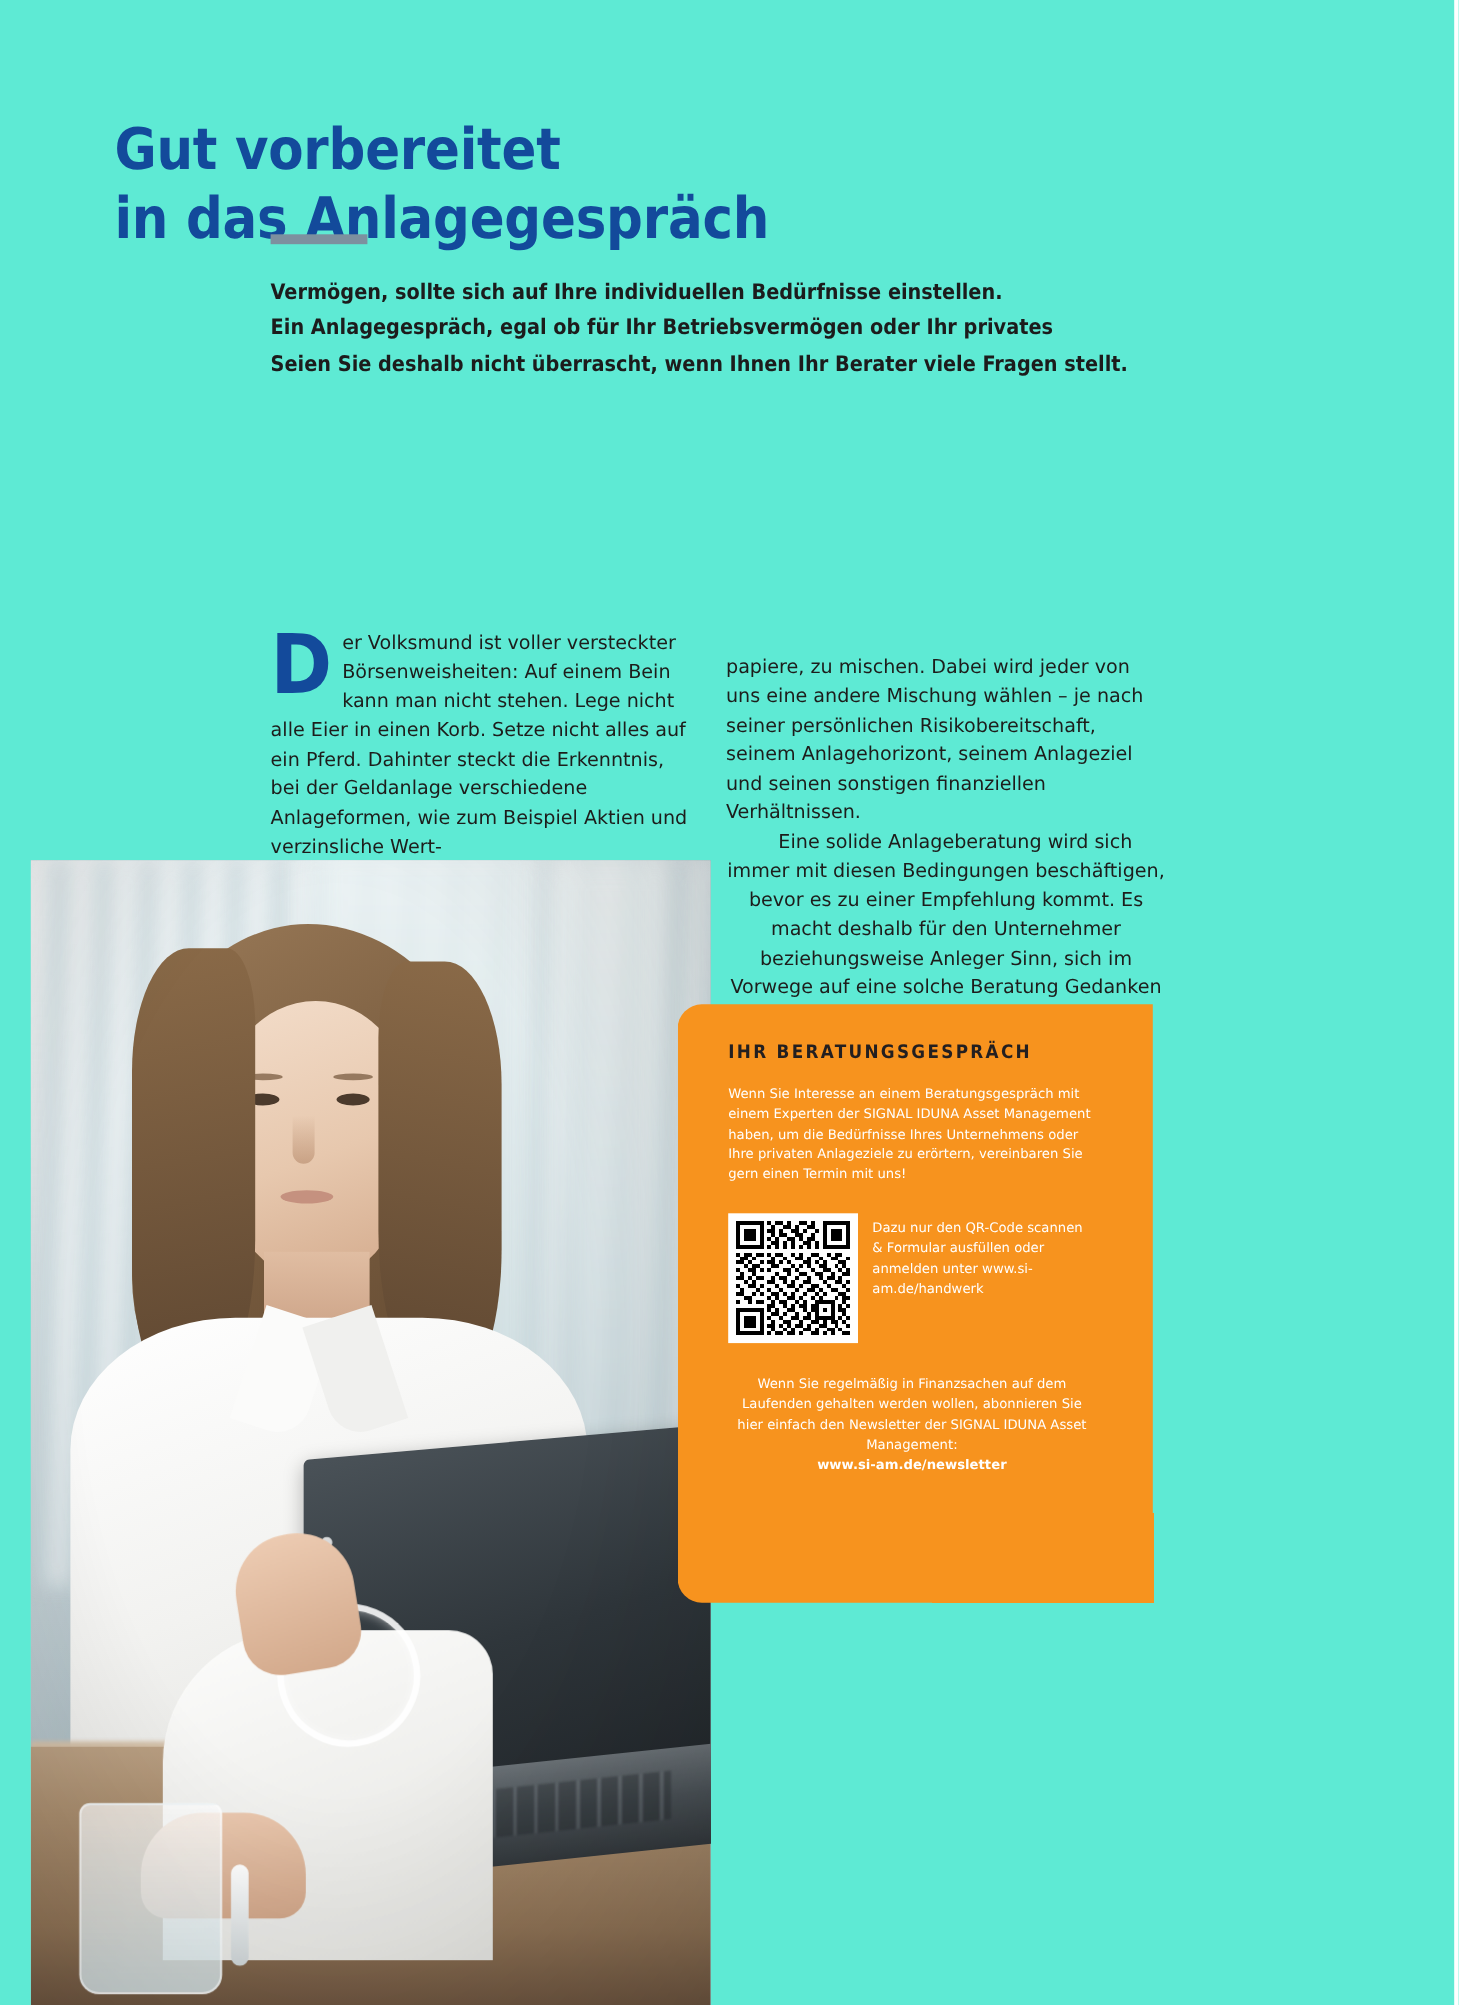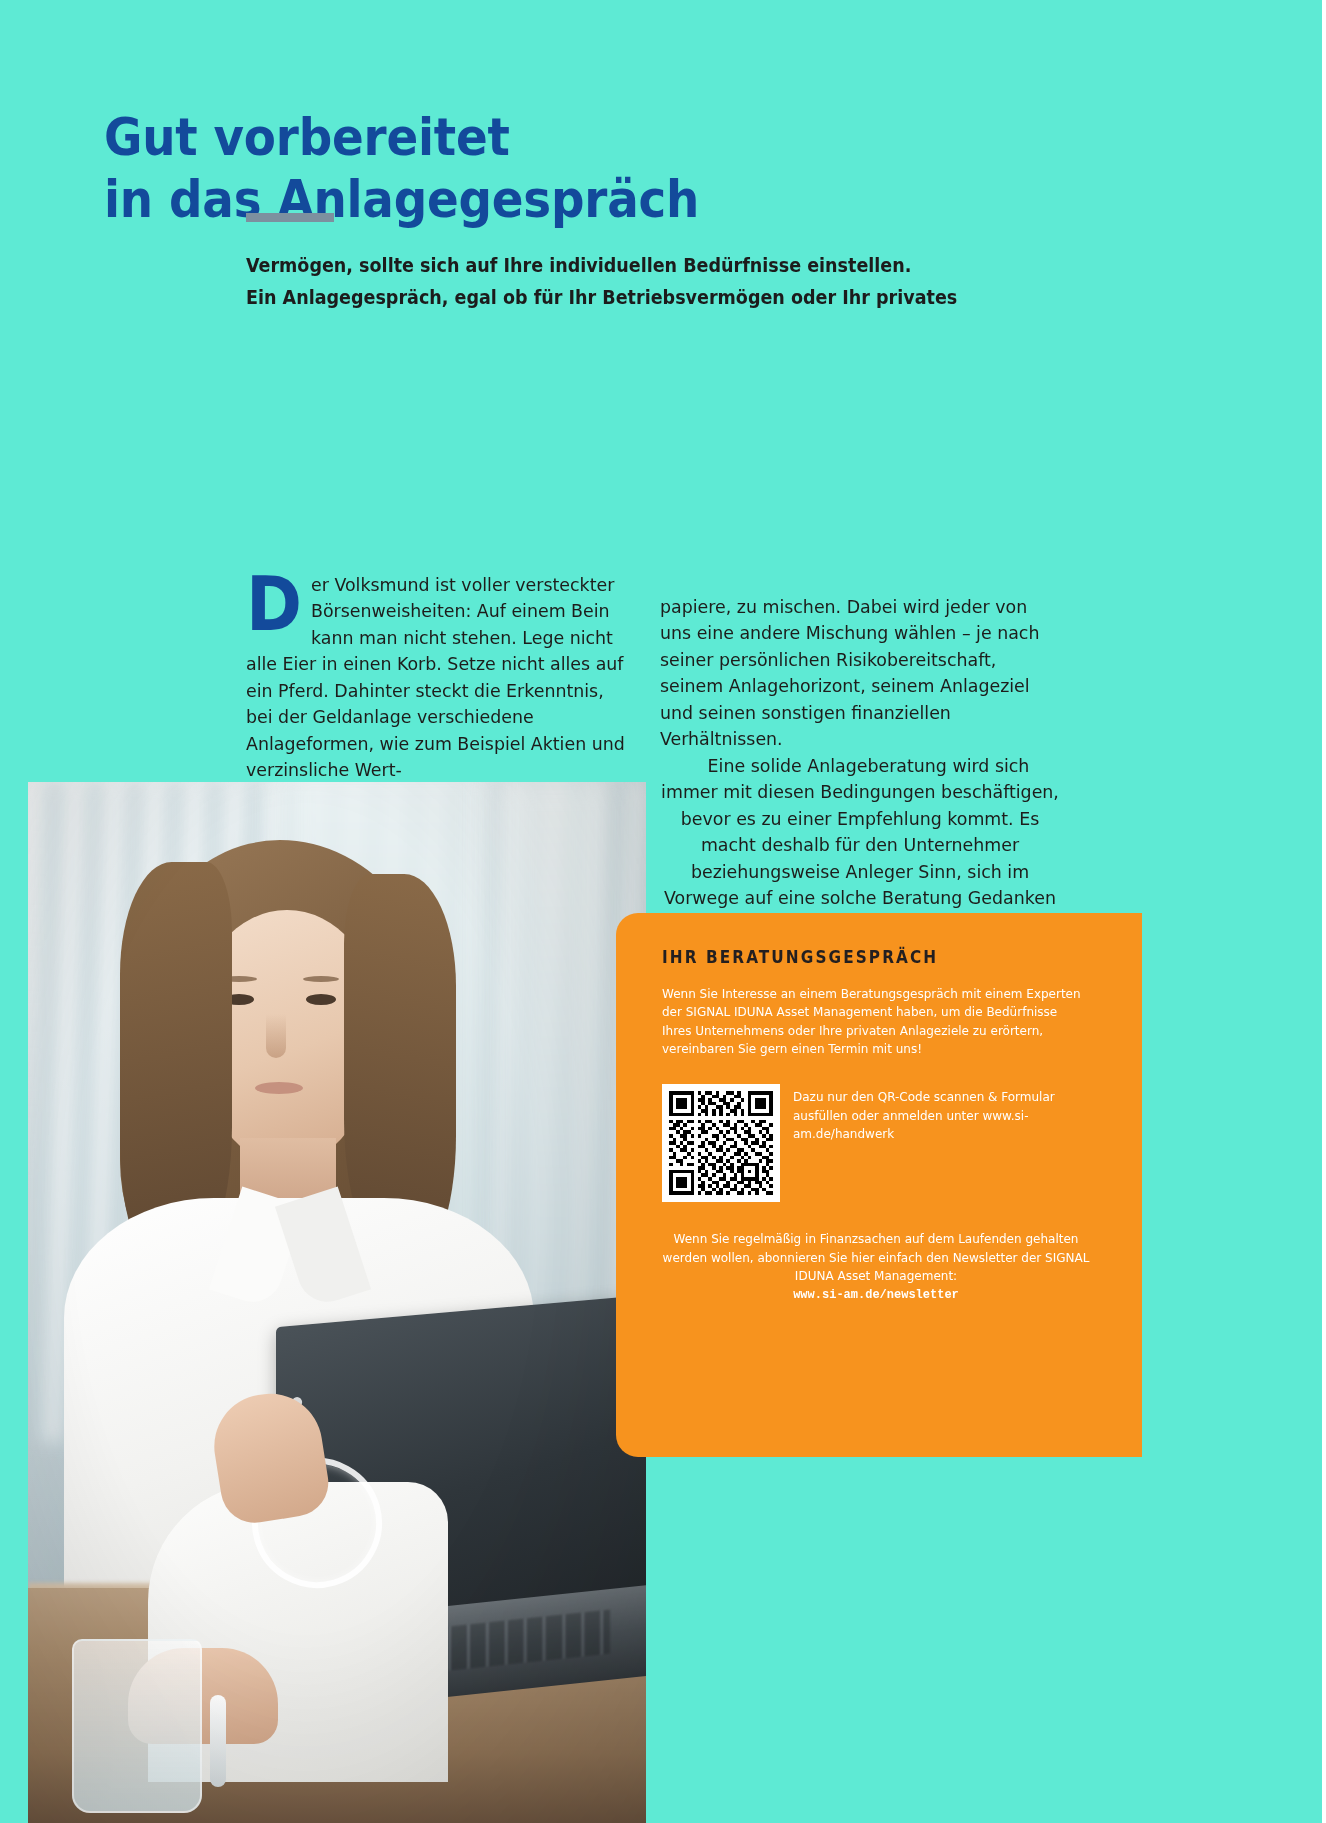--- a/index.html
+++ b/index.html
@@ -321,21 +321,21 @@
     position: absolute;
     inset: 0;
     background: radial-gradient(ellipse at 45% 42%, rgba(0,0,0,0) 48%, rgba(0,0,0,.14) 100%);
   }
 
   
   .callout {
     position: absolute;
     left: 616px;
     top: 913px;
-    width: 526px;
+    width: 432px;
     min-height: 544px;
     background: #f6921e;
     background: #f7931e;
     border-top-left-radius: 22px;
     border-bottom-left-radius: 22px;
     padding: 34px 52px 38px 46px;
     box-sizing: border-box;
     color: #ffffff;
   }
   .callout-title {
@@ -365,21 +365,20 @@
     background: #ffffff;
     padding: 7px;
     box-sizing: border-box;
     flex: 0 0 auto;
   }
   .qr-box svg { display: block; width: 100%; height: 100%; }
   .qr-text { padding-top: 4px; }
   .callout .bottom-block { margin-top: 28px; text-align: center; }
   .callout .url-bold {
     font-weight: bold;
-    font-family: Liberation Mono, monospace;
   }
 
   
   .right-margin {
     position: absolute;
     right: 0; top: 0; bottom: 0;
     width: 4px;
     background: #ffffff;
   }
 </style>
@@ -393,20 +392,21 @@
   <h1 class="headline">
     <span class="l1">Gut vorbereitet</span>
     <span class="l2">in das Anlagegespräch</span>
   </h1>
 
   <div class="rule"></div>
 
   <div class="standfirst">
     <span>Vermögen, sollte sich auf Ihre individuellen Bedürfnisse einstellen.</span>
     <span>Ein Anlagegespräch, egal ob für Ihr Betriebsvermögen oder Ihr privates</span>
+    <span>Seien Sie deshalb nicht überrascht, wenn Ihnen Ihr Berater viele Fragen stellt.</span>
   </div>
 
   <div class="col col-left">
     <p><span class="dropcap">D</span><span>er Volksmund ist voller versteckter Börsenweisheiten: Auf einem Bein kann man nicht stehen. Lege nicht alle Eier in einen Korb. Setze nicht alles auf ein Pferd. Dahinter steckt die Erkenntnis, bei der Geldanlage verschiedene Anlageformen, wie zum Beispiel Aktien und verzinsliche Wert-</span></p>
   </div>
 
   <div class="col col-right">
     <p>papiere, zu mischen. Dabei wird jeder von uns eine andere Mischung wählen – je nach seiner persönlichen Risikobereitschaft, seinem Anlagehorizont, seinem Anlageziel und seinen sonstigen finanziellen Verhältnissen.</p>
     <p class="indent">Eine solide Anlageberatung wird sich immer mit diesen Bedingungen beschäftigen, bevor es zu einer Empfehlung kommt. Es macht deshalb für den Unternehmer beziehungsweise Anleger Sinn, sich im Vorwege auf eine solche Beratung Gedanken über seine persönlichen Pläne zu machen.</p>
   </div>

